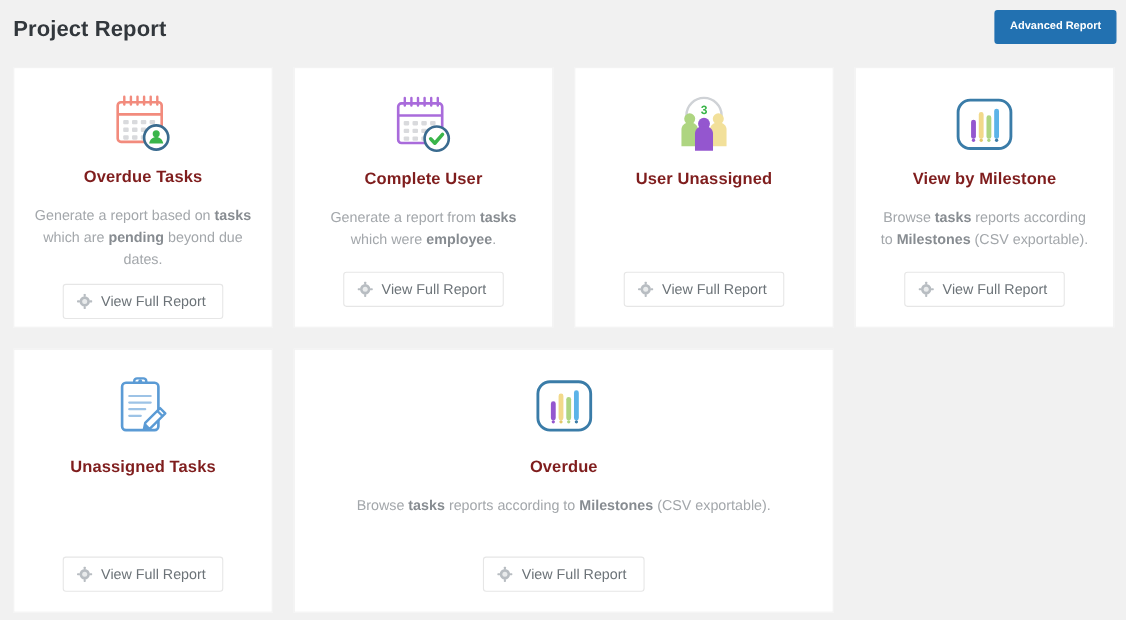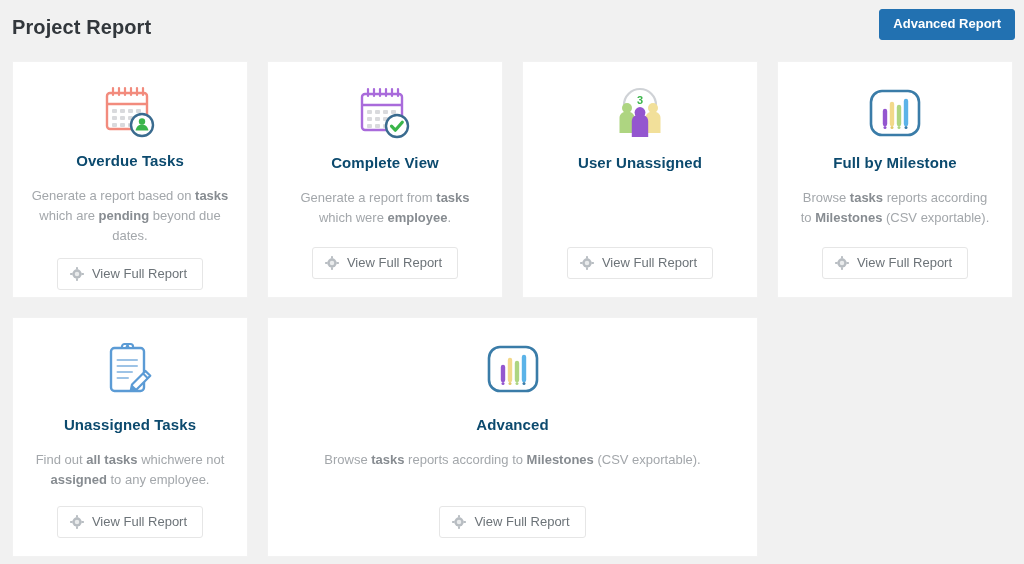--- a/index.html
+++ b/index.html
@@ -24,21 +24,21 @@
     font-size: 20px;
     font-weight: 700;
     color: #32373c;
     letter-spacing: 0.1px;
     line-height: 28px;
     padding-bottom: 8px;
   }
   .advanced-btn {
     background: #2271b1;
     color: #ffffff;
-    font-size: 13px;
+    font-size: 10px;
     font-weight: bold;
     border: 1px solid #2271b1;
     border-radius: 3px;
     padding: 7px 13px 8px 13px;
     cursor: pointer;
     line-height: 14px;
     margin-bottom: 13px;
     font-family: "Liberation Sans", sans-serif;
   }
 
@@ -68,21 +68,21 @@
     display: flex;
     align-items: center;
     justify-content: center;
     margin-bottom: 12px;
   }
   .card.row2 .card-icon { margin-bottom: 18px; }
 
   .card-title {
     font-size: 15px;
     font-weight: bold;
-    color: #0c4a6e;
+    color: #7f1d1d;
     letter-spacing: 0.1px;
     margin-bottom: 17px;
   }
   .card-desc {
     font-size: 13px;
     line-height: 20px;
     color: #a3a7ab;
     max-width: 205px;
     text-align: center;
   }
@@ -196,21 +196,21 @@
           <rect x="28" y="32" width="5" height="4" rx="1"></rect>
             <rect x="36" y="32" width="5" height="4" rx="1"></rect>
           <rect x="12" y="39" width="5" height="4" rx="1"></rect>
             <rect x="20" y="39" width="5" height="4" rx="1"></rect>
           <rect x="28" y="39" width="5" height="4" rx="1"></rect>
         </g>
         <circle cx="42" cy="41" r="11" fill="#ffffff" stroke="#3a6b8f" stroke-width="2.4"></circle>
         <path d="M36.5 41.2l3.8 4 7-8" fill="none" stroke="#3ab54a" stroke-width="3.2" stroke-linecap="round" stroke-linejoin="round"></path>
       </svg>
     </div>
-    <div class="card-title">Complete View</div>
+    <div class="card-title">Complete User</div>
     <div class="card-desc">Generate a report from <b>tasks</b> which were <b>employee</b>.</div>
     <div class="spacer"></div>
     <button class="view-btn">
       <svg class="spin-ic" width="14" height="14" viewBox="0 0 16 16">
         <circle cx="8" cy="8" r="5.4" fill="#b8bdc2"></circle>
         <circle cx="8" cy="8" r="2.6" fill="#e9ebec"></circle>
         <g fill="#b8bdc2">
           <rect x="6.9" y="0" width="2.2" height="3.1" rx="0.8"></rect>
           <rect x="6.9" y="12.9" width="2.2" height="3.1" rx="0.8"></rect>
           <rect x="0" y="6.9" width="3.1" height="2.2" rx="0.8"></rect>
@@ -268,21 +268,21 @@
           <line x1="40" y1="37" x2="40" y2="14" stroke="#5bb3e8"></line>
         </g>
         <g stroke-linecap="round" stroke-width="3">
           <line x1="19" y1="40.5" x2="19" y2="40.5" stroke="#9456cf"></line>
           <line x1="26" y1="40.5" x2="26" y2="40.5" stroke="#e3c96a"></line>
           <line x1="33" y1="40.5" x2="33" y2="40.5" stroke="#aed581"></line>
           <line x1="40" y1="40.5" x2="40" y2="40.5" stroke="#3a7ca8"></line>
         </g>
       </svg>
     </div>
-    <div class="card-title">Full by Milestone</div>
+    <div class="card-title">View by Milestone</div>
     <div class="card-desc">Browse <b>tasks</b> reports according to <b>Milestones</b> (CSV exportable).</div>
     <div class="spacer"></div>
     <button class="view-btn">
       <svg class="spin-ic" width="14" height="14" viewBox="0 0 16 16">
         <circle cx="8" cy="8" r="5.4" fill="#b8bdc2"></circle>
         <circle cx="8" cy="8" r="2.6" fill="#e9ebec"></circle>
         <g fill="#b8bdc2">
           <rect x="6.9" y="0" width="2.2" height="3.1" rx="0.8"></rect>
           <rect x="6.9" y="12.9" width="2.2" height="3.1" rx="0.8"></rect>
           <rect x="0" y="6.9" width="3.1" height="2.2" rx="0.8"></rect>
@@ -306,21 +306,20 @@
           <line x1="15.5" y1="38" x2="26" y2="38"></line>
         </g>
         <g>
           <path d="M30 44.5l13.5-13.5 4.8 4.8L34.8 49.3l-6 1.2z" fill="#ffffff" stroke="#5b9bd5" stroke-width="2.2" stroke-linejoin="round"></path>
           <line x1="41" y1="33.5" x2="45.8" y2="38.3" stroke="#5b9bd5" stroke-width="2"></line>
           <path d="M28.8 50.5l1.2-6 4.8 4.8z" fill="#5b9bd5"></path>
         </g>
       </svg>
     </div>
     <div class="card-title">Unassigned Tasks</div>
-    <div class="card-desc">Find out <b>all tasks</b> whichwere not <b>assigned</b> to any employee.</div>
     <div class="spacer"></div>
     <button class="view-btn">
       <svg class="spin-ic" width="14" height="14" viewBox="0 0 16 16">
         <circle cx="8" cy="8" r="5.4" fill="#b8bdc2"></circle>
         <circle cx="8" cy="8" r="2.6" fill="#e9ebec"></circle>
         <g fill="#b8bdc2">
           <rect x="6.9" y="0" width="2.2" height="3.1" rx="0.8"></rect>
           <rect x="6.9" y="12.9" width="2.2" height="3.1" rx="0.8"></rect>
           <rect x="0" y="6.9" width="3.1" height="2.2" rx="0.8"></rect>
           <rect x="12.9" y="6.9" width="3.1" height="2.2" rx="0.8"></rect>
@@ -341,21 +340,21 @@
           <line x1="40" y1="37" x2="40" y2="14" stroke="#5bb3e8"></line>
         </g>
         <g stroke-linecap="round" stroke-width="3">
           <line x1="19" y1="40.5" x2="19" y2="40.5" stroke="#9456cf"></line>
           <line x1="26" y1="40.5" x2="26" y2="40.5" stroke="#e3c96a"></line>
           <line x1="33" y1="40.5" x2="33" y2="40.5" stroke="#aed581"></line>
           <line x1="40" y1="40.5" x2="40" y2="40.5" stroke="#3a7ca8"></line>
         </g>
       </svg>
     </div>
-    <div class="card-title">Advanced</div>
+    <div class="card-title">Overdue</div>
     <div class="card-desc">Browse <b>tasks</b> reports according to <b>Milestones</b> (CSV exportable).</div>
     <div class="spacer"></div>
     <button class="view-btn">
       <svg class="spin-ic" width="14" height="14" viewBox="0 0 16 16">
         <circle cx="8" cy="8" r="5.4" fill="#b8bdc2"></circle>
         <circle cx="8" cy="8" r="2.6" fill="#e9ebec"></circle>
         <g fill="#b8bdc2">
           <rect x="6.9" y="0" width="2.2" height="3.1" rx="0.8"></rect>
           <rect x="6.9" y="12.9" width="2.2" height="3.1" rx="0.8"></rect>
           <rect x="0" y="6.9" width="3.1" height="2.2" rx="0.8"></rect>

